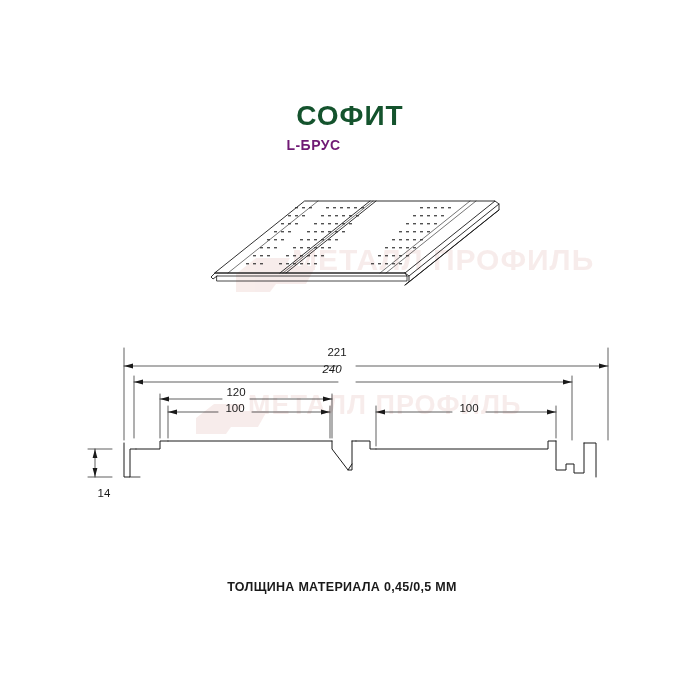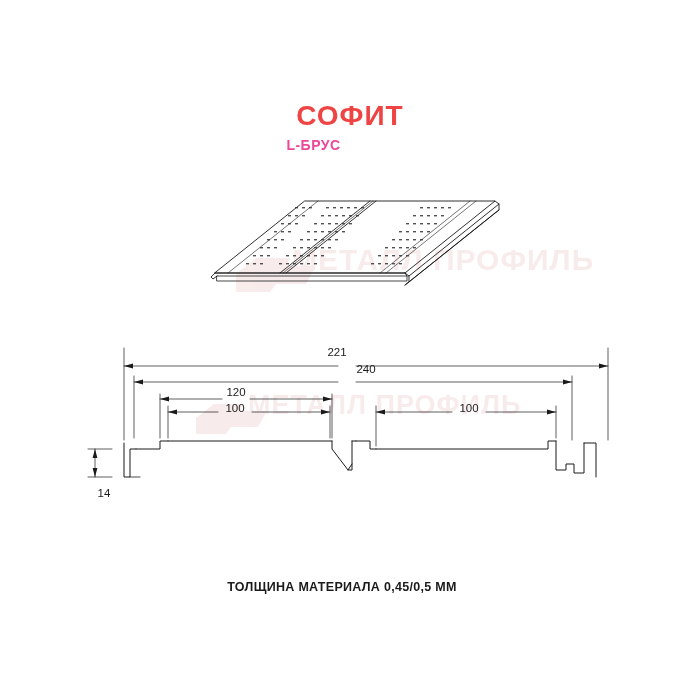--- a/index.html
+++ b/index.html
@@ -22,32 +22,32 @@
   }
   .title {
     position: absolute;
     top: 100px;
     left: 0;
     width: 700px;
     text-align: center;
     font-size: 28px;
     font-weight: bold;
     letter-spacing: 1px;
-    color: #ef4444;
+    color: #14532d;
   }
   .subtitle {
     position: absolute;
     top: 137px;
     left: 0;
     width: 627px;
     text-align: center;
     font-size: 14px;
     font-weight: bold;
     letter-spacing: 0.5px;
-    color: #ec4899;
+    color: #701a75;
   }
   .footer-note {
     position: absolute;
     top: 580px;
     left: 0;
     width: 684px;
     text-align: center;
     font-size: 12.5px;
     font-weight: bold;
     letter-spacing: 0.3px;
@@ -321,21 +321,21 @@
         <polygon points="330,412 321,409.6 321,414.4"></polygon>
         <polygon points="376,412 385,409.6 385,414.4"></polygon>
         <polygon points="556,412 547,409.6 547,414.4"></polygon>
         <polygon points="95,449 92.6,458 97.4,458"></polygon>
         <polygon points="95,477 92.6,468 97.4,468"></polygon>
       </g>
     </g>
   </svg>
 
   <div class="dim-label" style="left:337px; top:346px; transform:translateX(-50%);">221</div>
-  <div class="dim-label" style="left:366px; top:363px; transform:translateX(-50%);">240</div>
+  <div class="dim-label" style="left:332px; top:363px; transform:translateX(-50%);font-style:italic;">240</div>
   <div class="dim-label" style="left:236px; top:386px; transform:translateX(-50%);">120</div>
   <div class="dim-label" style="left:235px; top:402px; transform:translateX(-50%);">100</div>
   <div class="dim-label" style="left:469px; top:402px; transform:translateX(-50%);">100</div>
   <div class="dim-label" style="left:104px; top:487px; transform:translateX(-50%);">14</div>
 
   <div class="footer-note">ТОЛЩИНА МАТЕРИАЛА 0,45/0,5 ММ</div>
 
 </div>
 
 </body></html>

